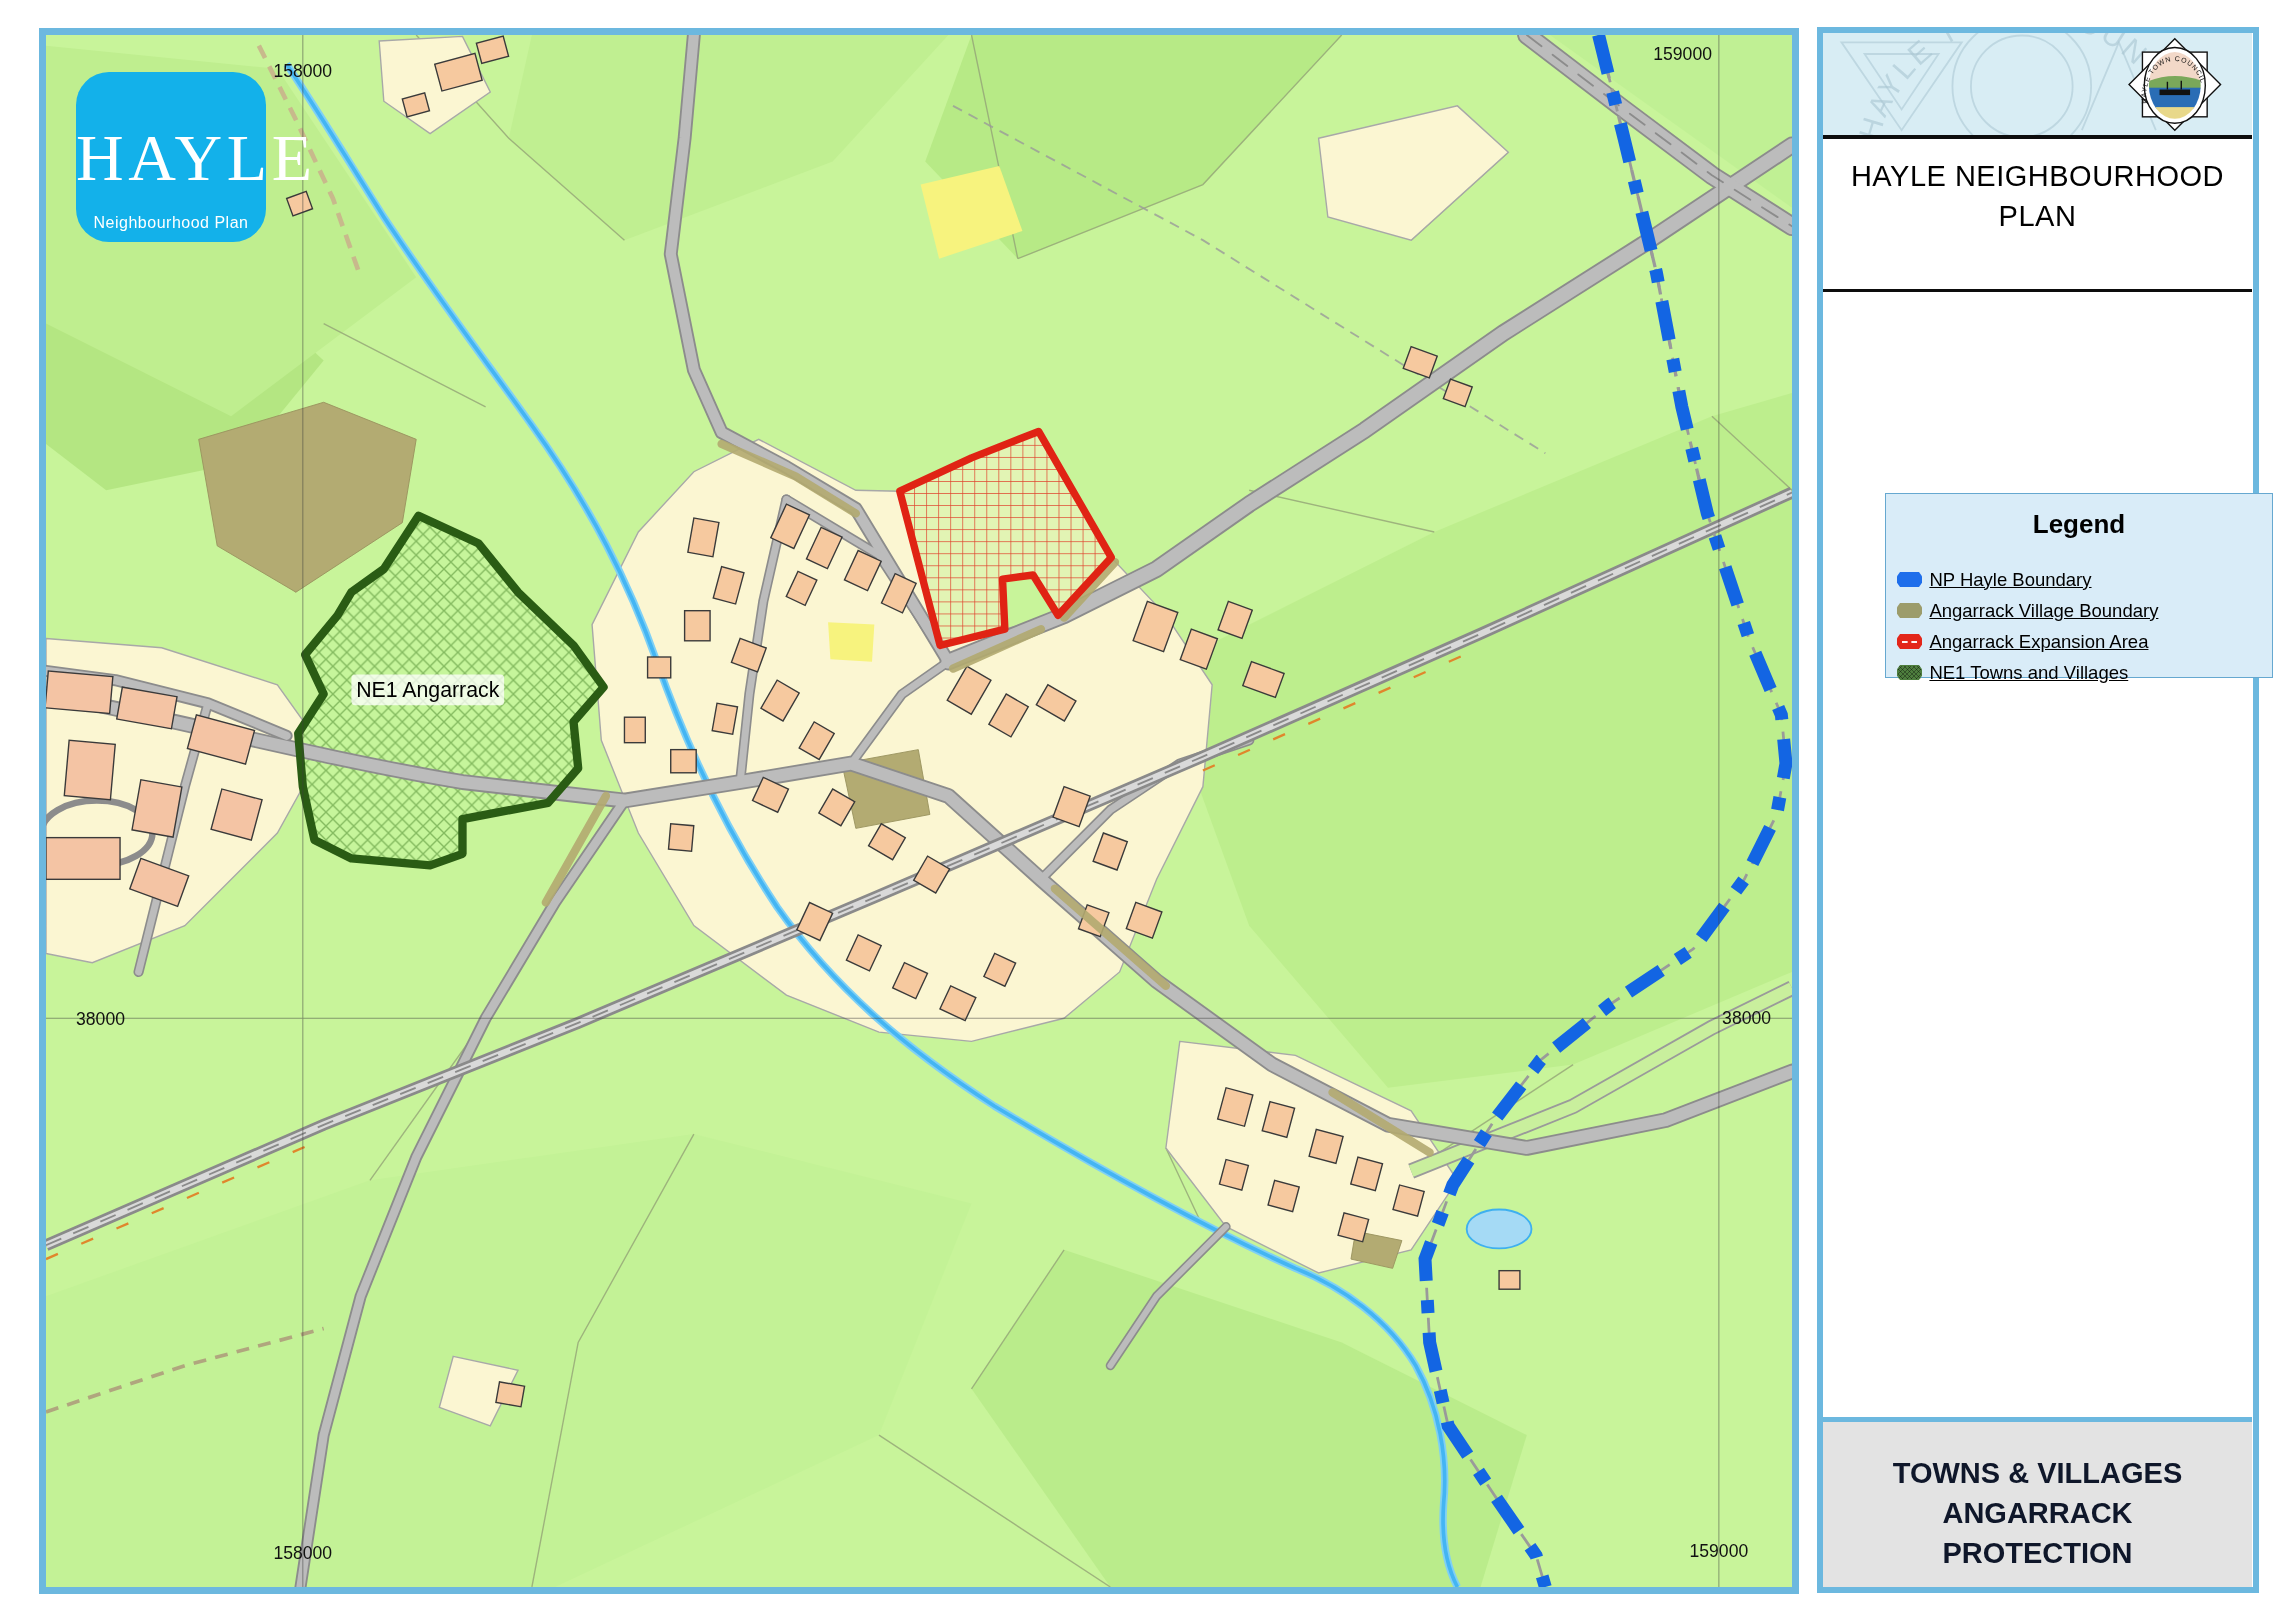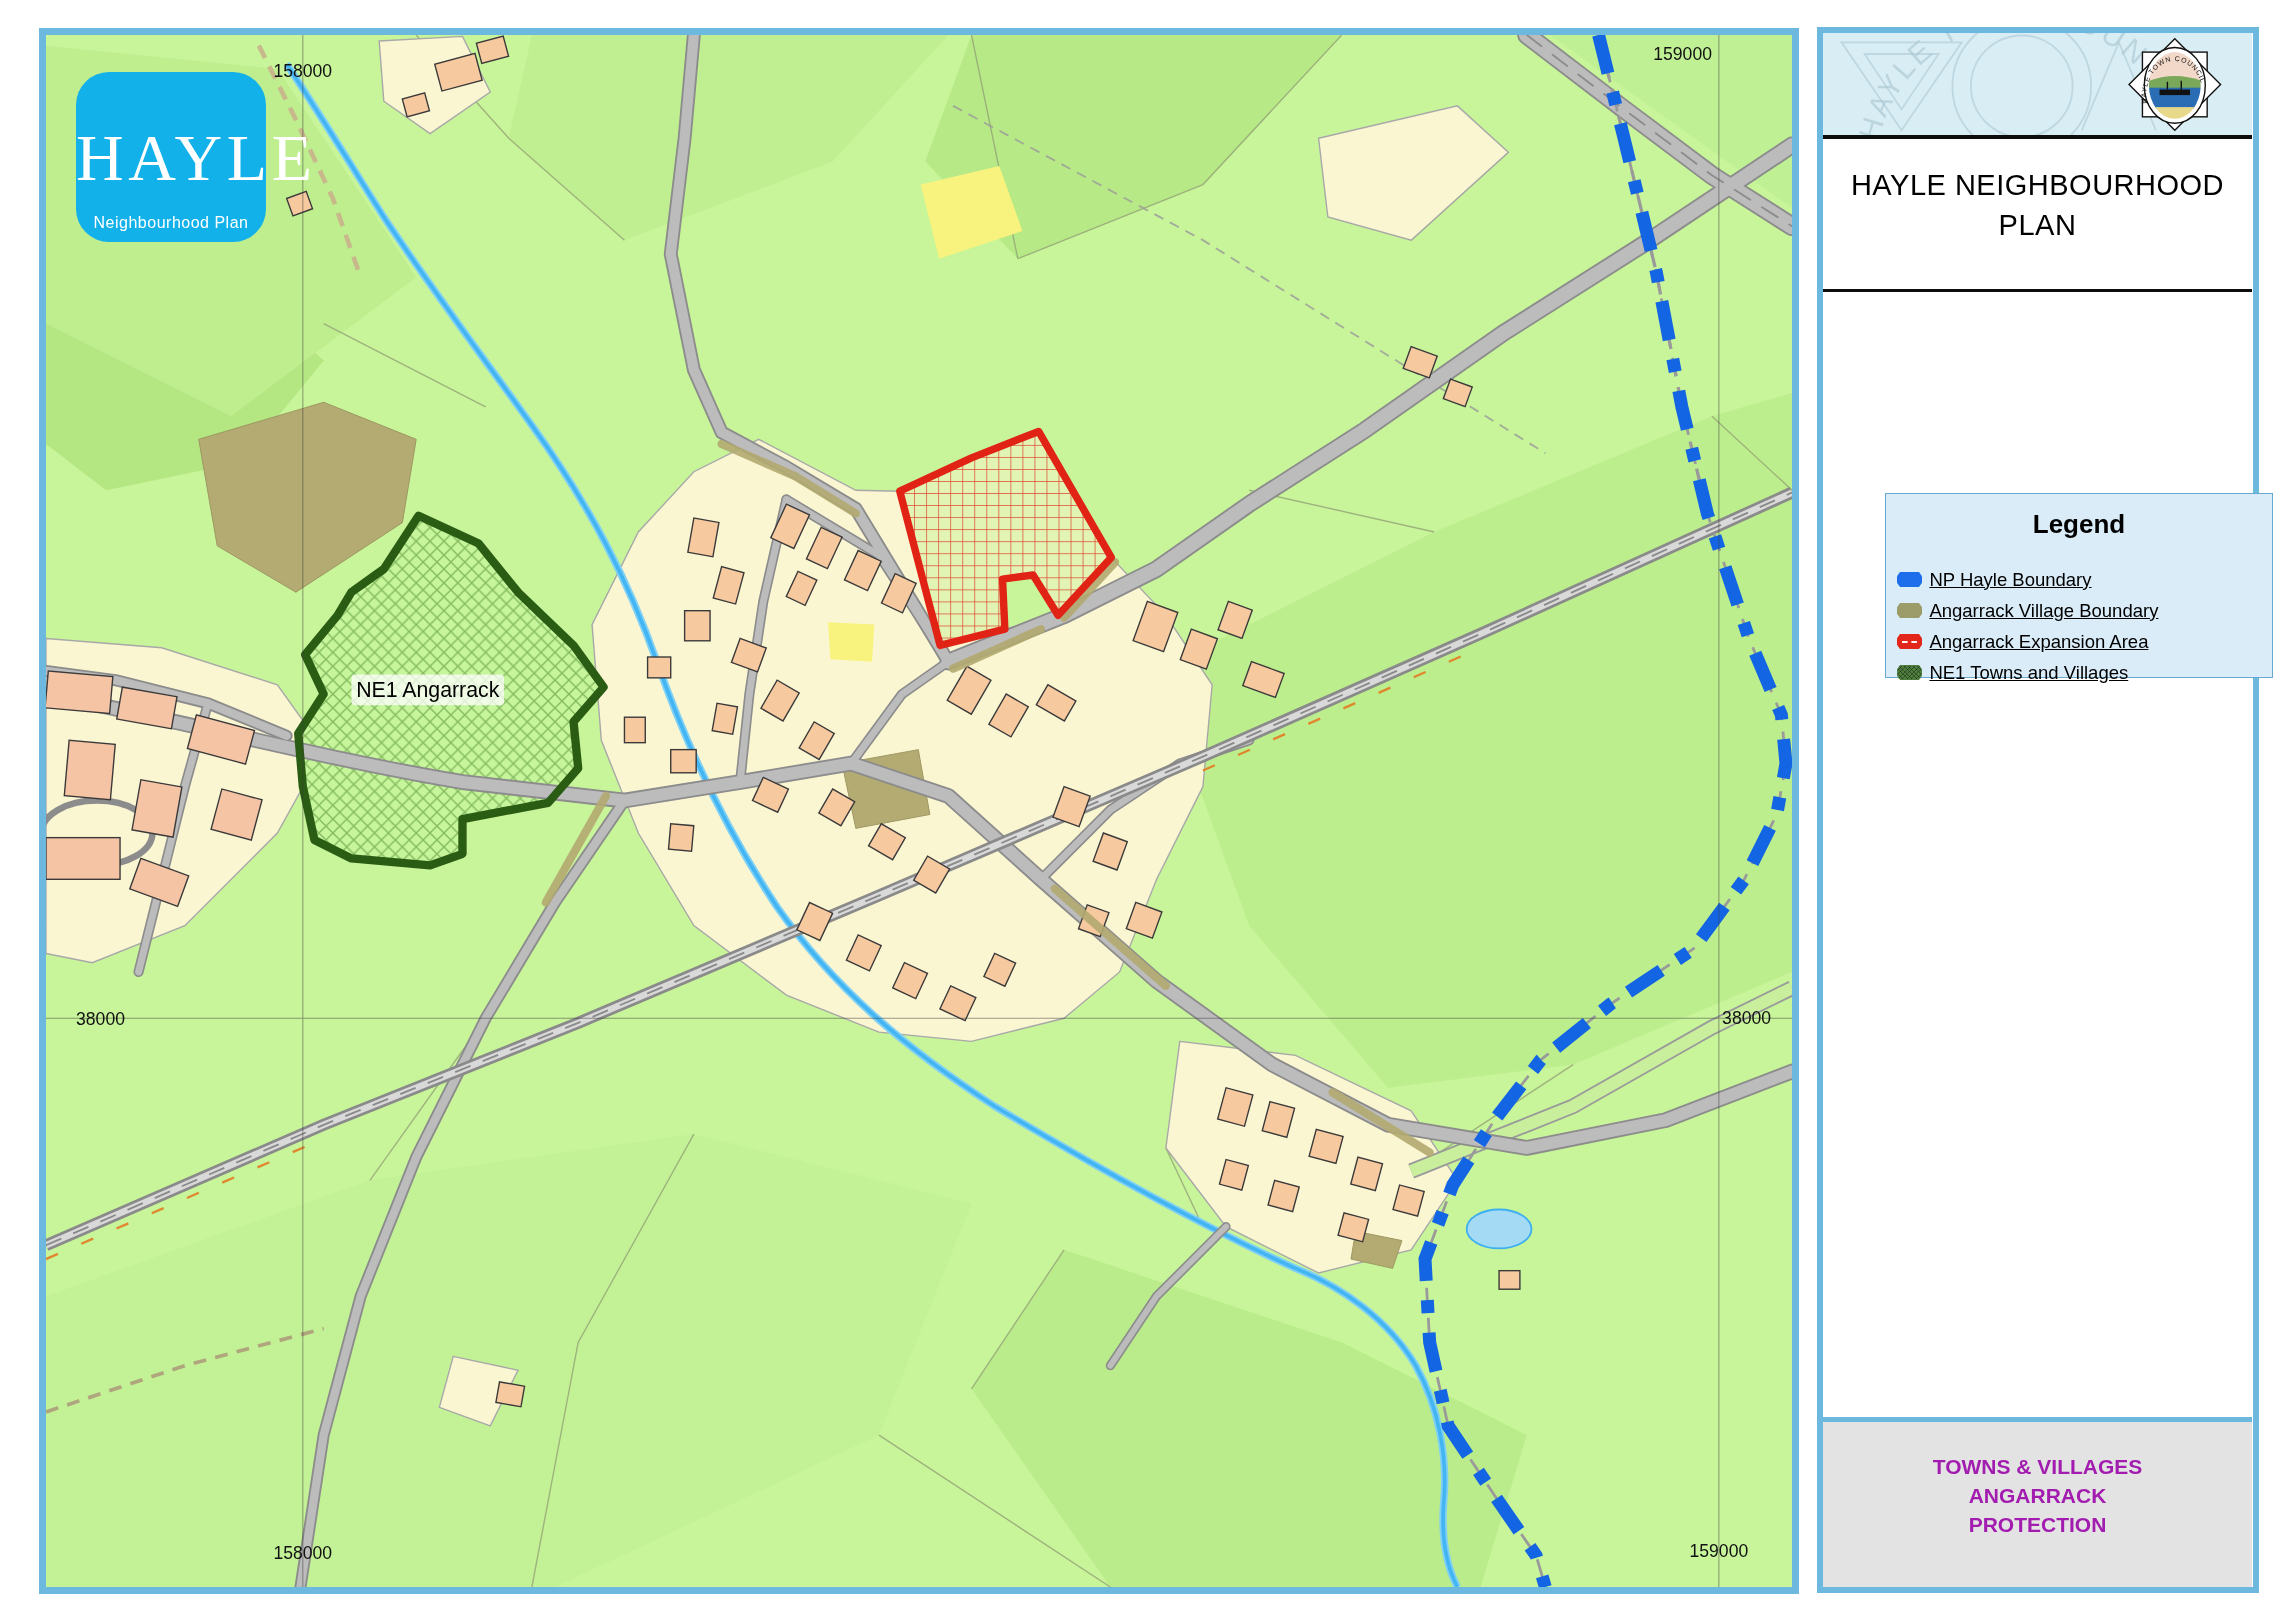--- a/index.html
+++ b/index.html
@@ -27,21 +27,21 @@
   }
 
   
   #sidebar{
     position:absolute;left:1817px;top:27px;width:442px;height:1566px;
     border:6.5px solid #6cb8df;box-sizing:border-box;background:#ffffff;
   }
   .crest-band{position:relative;width:429px;height:102px;background:#d8edf4;overflow:hidden;}
   .rule{width:429px;height:3.7px;background:#0d0d0d;}
   .side-title{
-    width:429px;height:150px;box-sizing:border-box;padding-top:26px;
+    width:429px;height:150px;box-sizing:border-box;padding-top:17px;
     text-align:center;font-size:29px;line-height:1.4;letter-spacing:0.5px;color:#000;
   }
   #legend-box{
     position:absolute;left:62px;top:460px;width:388px;height:185px;
     background:#d9ecf8;border:1.9px solid #66a8d0;box-sizing:border-box;
   }
   .legend-title{text-align:center;font-size:26px;font-weight:bold;margin-top:15px;color:#000;}
   .legend-rows{margin:24px 0 0 11px;}
   .legend-row{display:flex;align-items:center;height:31px;}
   .legend-swatch{
@@ -55,21 +55,21 @@
   }
   .sw-hatch::after{
     content:"";position:absolute;inset:0.9px;
     background:
       repeating-linear-gradient(45deg,rgba(0,0,0,.35) 0 0.9px,transparent 0.9px 3.2px),
       repeating-linear-gradient(-45deg,rgba(0,0,0,.35) 0 0.9px,transparent 0.9px 3.2px);
   }
   #footer-box{
     position:absolute;left:0;bottom:0;width:429px;height:170px;box-sizing:border-box;
     border-top:5.6px solid #6cb8df;background:#e3e3e3;text-align:center;
-    font-weight:bold;font-size:21px;line-height:1.38;color:#a21caf;padding-top:31px;
+    font-weight:bold;font-size:29px;line-height:1.38;color:#0f172a;padding-top:31px;
   }
 </style>
 </head>
 <body>
 
 <div id="page">
 
   <div id="map-frame">
     <svg id="map-svg" viewBox="100 77 3773 3351" preserveAspectRatio="none">
       <defs>

